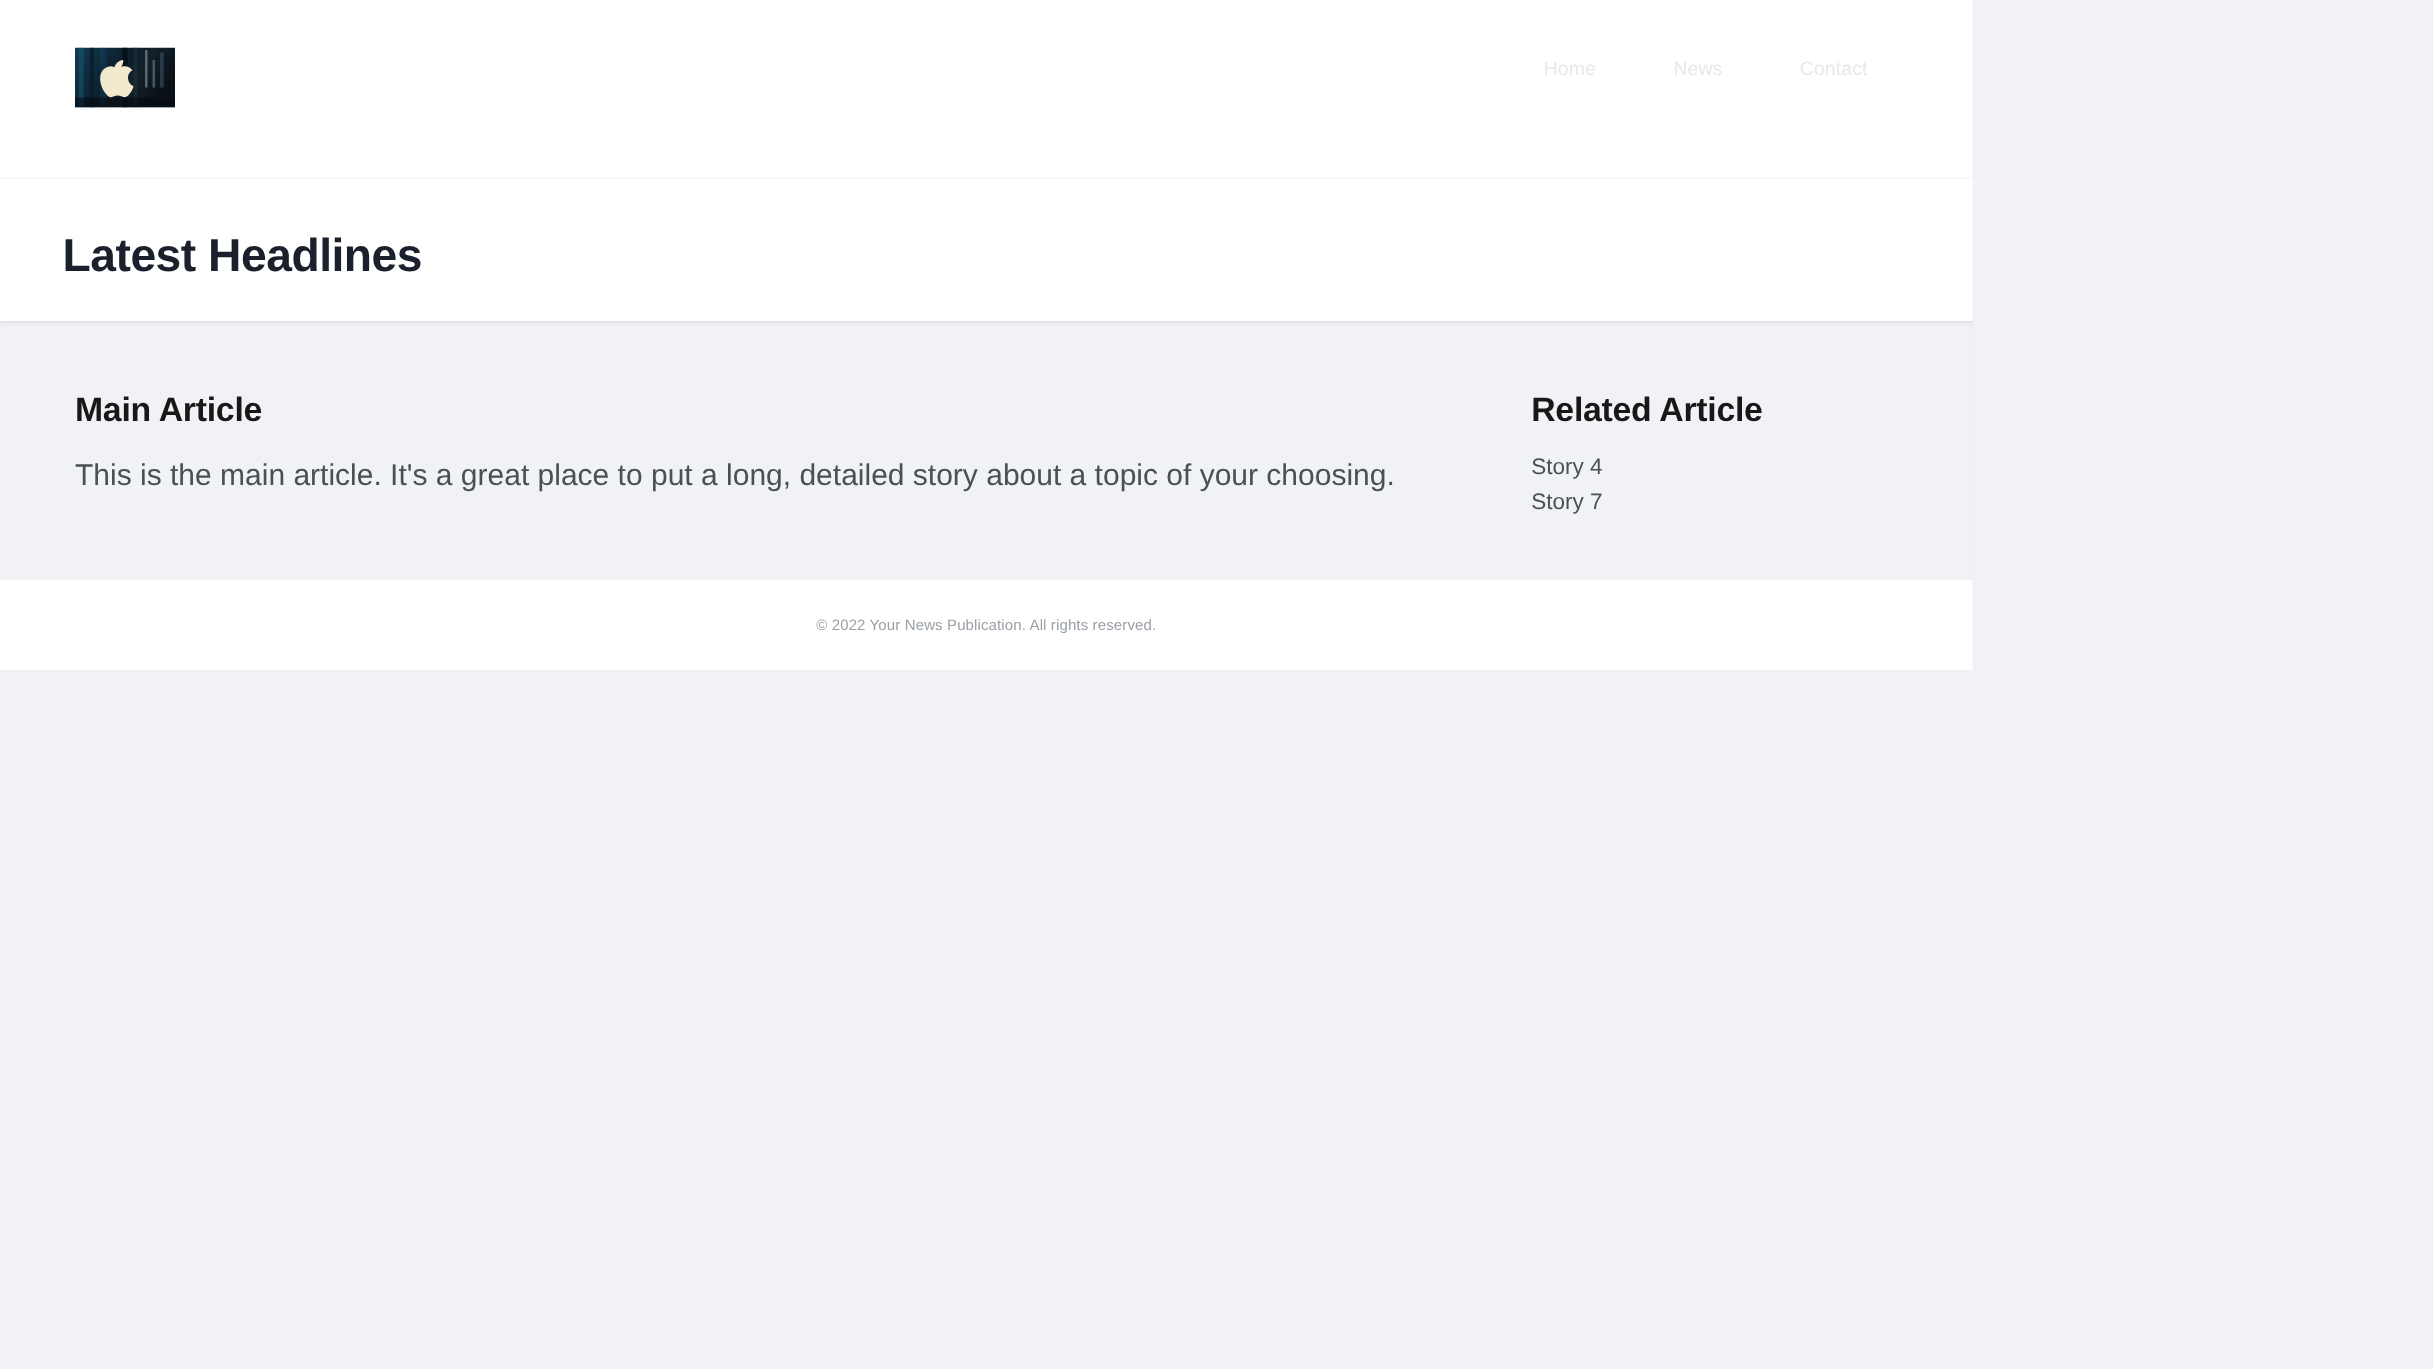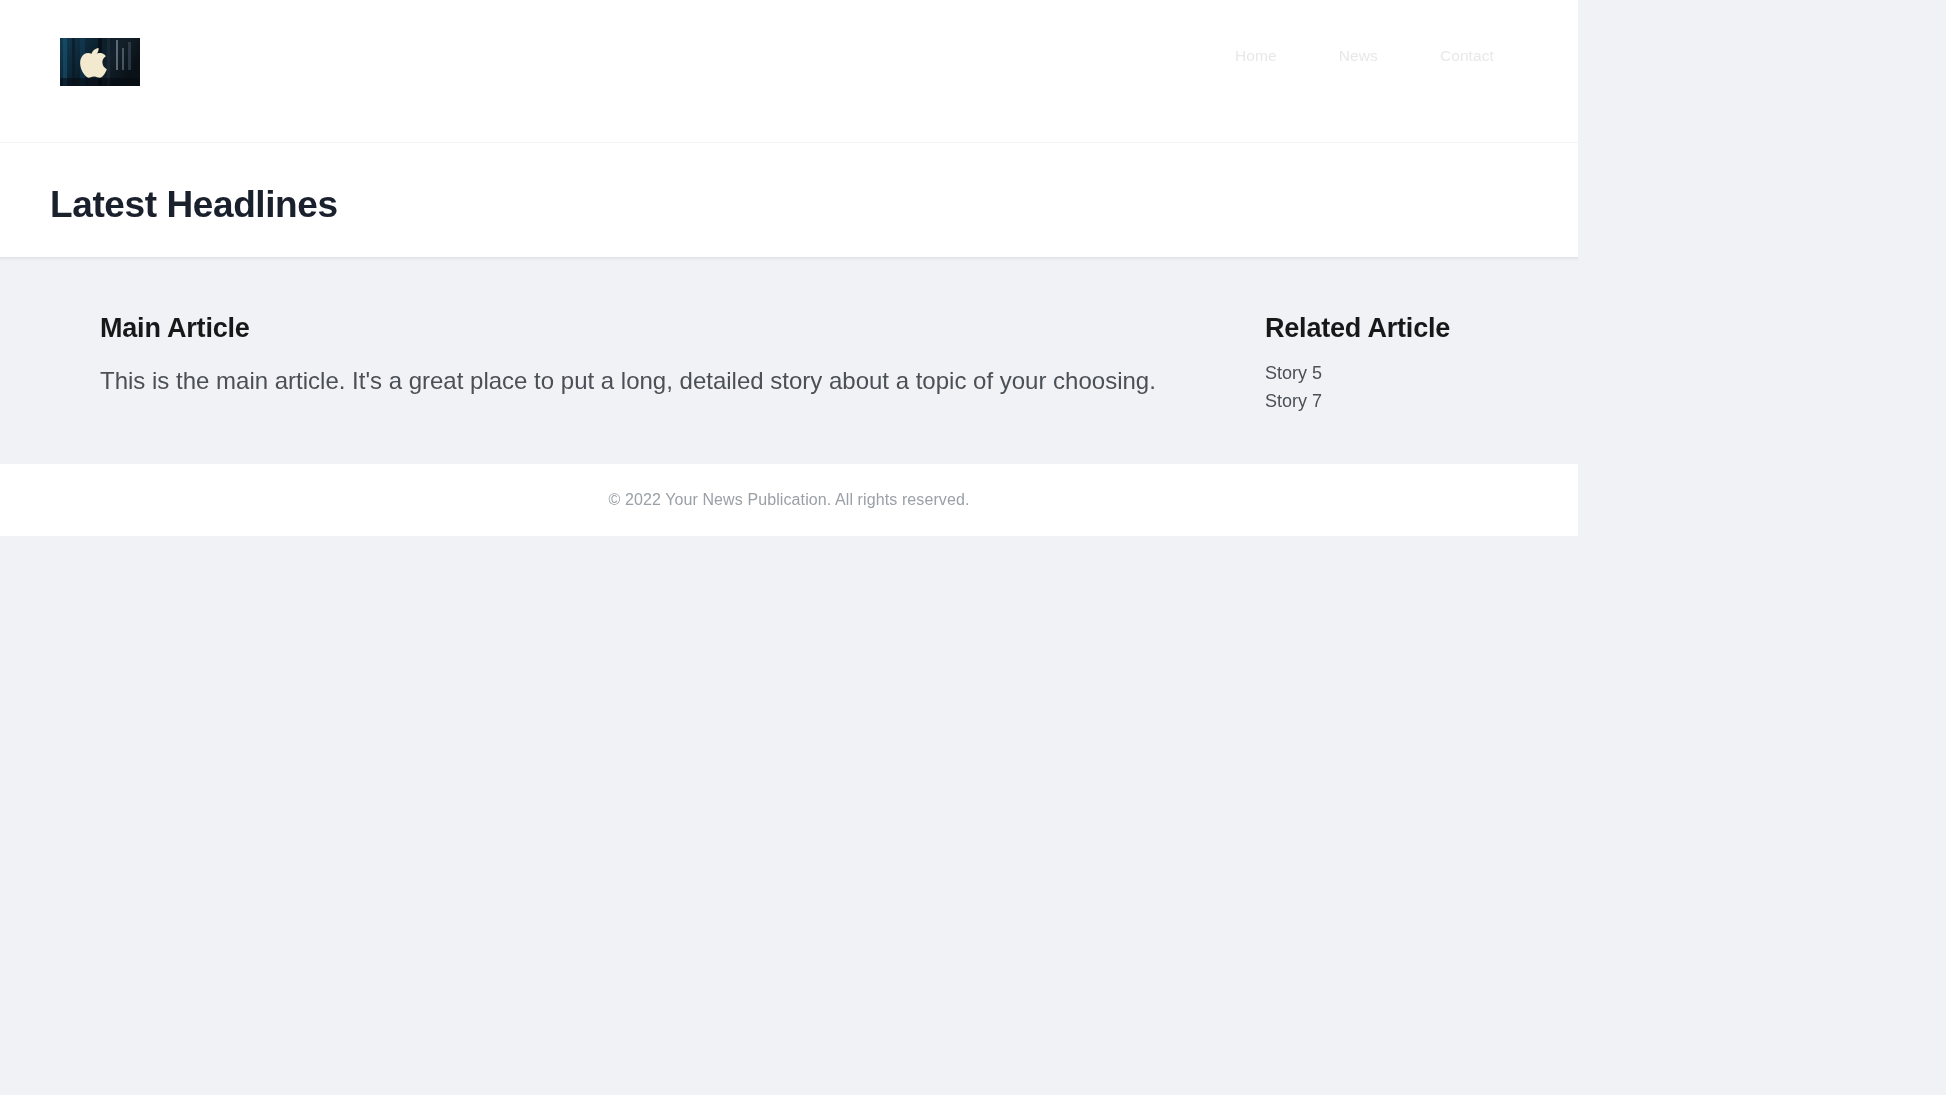--- a/index.html
+++ b/index.html
@@ -88,21 +88,20 @@
     box-shadow: inset 0 4px 5px -4px rgba(0,0,0,0.14);
     display: flex;
     align-items: flex-start;
   }
 
   .content-inner {
     width: 100%;
     display: flex;
     align-items: flex-start;
     padding: 56px 60px 0 60px;
-    margin-left: 40px;
   }
 
   .main-article {
     width: 1125px;
     flex: 0 0 1125px;
     padding-left: 0;
   }
 
   .article-title,
   .sidebar-title {
@@ -145,21 +144,21 @@
   .site-footer {
     background: #ffffff;
     width: 100%;
     height: 72px;
     display: flex;
     align-items: center;
     justify-content: center;
   }
 
   .footer-text {
-    font-size: 16px;
+    font-size: 12px;
     color: #9aa0a6;
     text-align: center;
     letter-spacing: 0.1px;
   }
 
   .page-filler {
     flex: 1 1 auto;
     background: #f1f2f6;
     width: 100%;
   }
@@ -216,21 +215,21 @@
 
       <article class="main-article">
         <h2 class="article-title">Main Article</h2>
         <p class="article-body">This is the main article. It's a great place to put a long, detailed story about a topic of your choosing.</p>
       </article>
 
       <aside class="sidebar">
         <h2 class="sidebar-title">Related Article</h2>
         <ul class="sidebar-list">
           <li>
-            <a class="story-link" href="#">Story 5</a>
+            <a class="story-link" href="#">Story 4</a>
           </li>
           <li>
             <a class="story-link" href="#">Story 7</a>
           </li>
         </ul>
       </aside>
 
     </div>
   </main>
 

